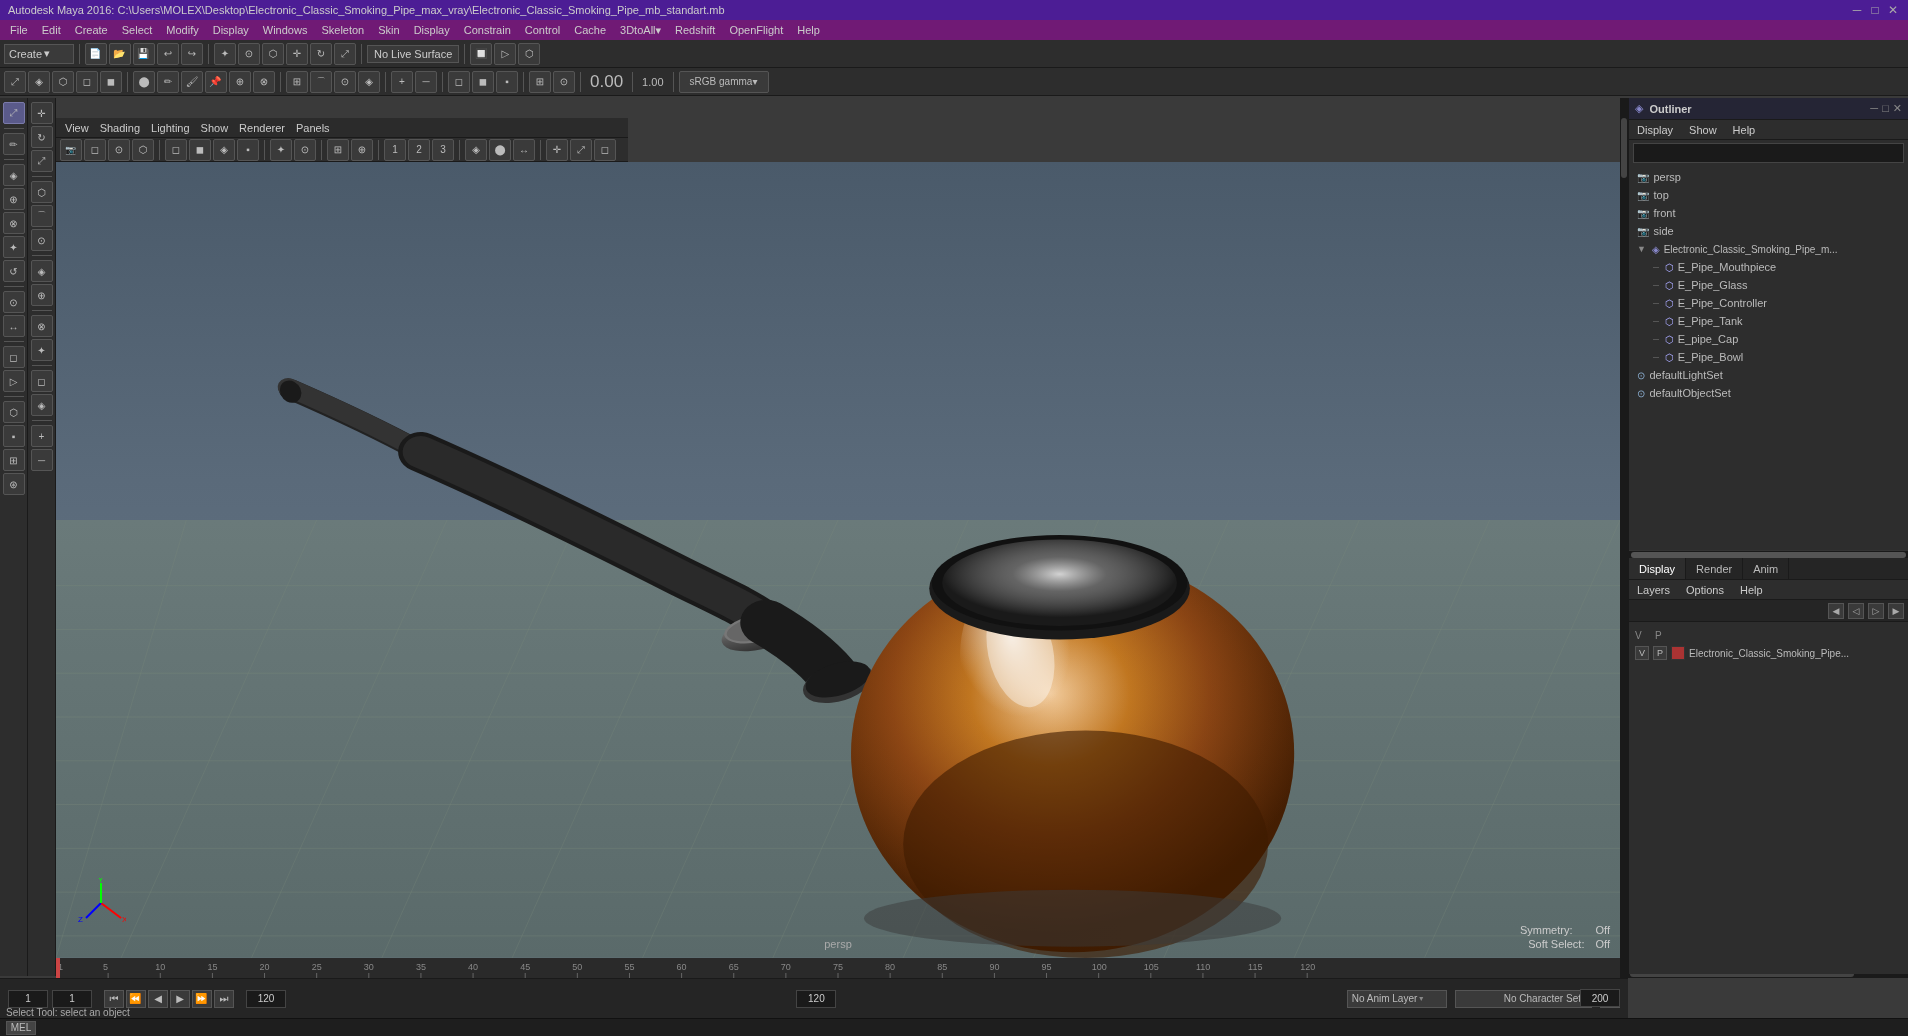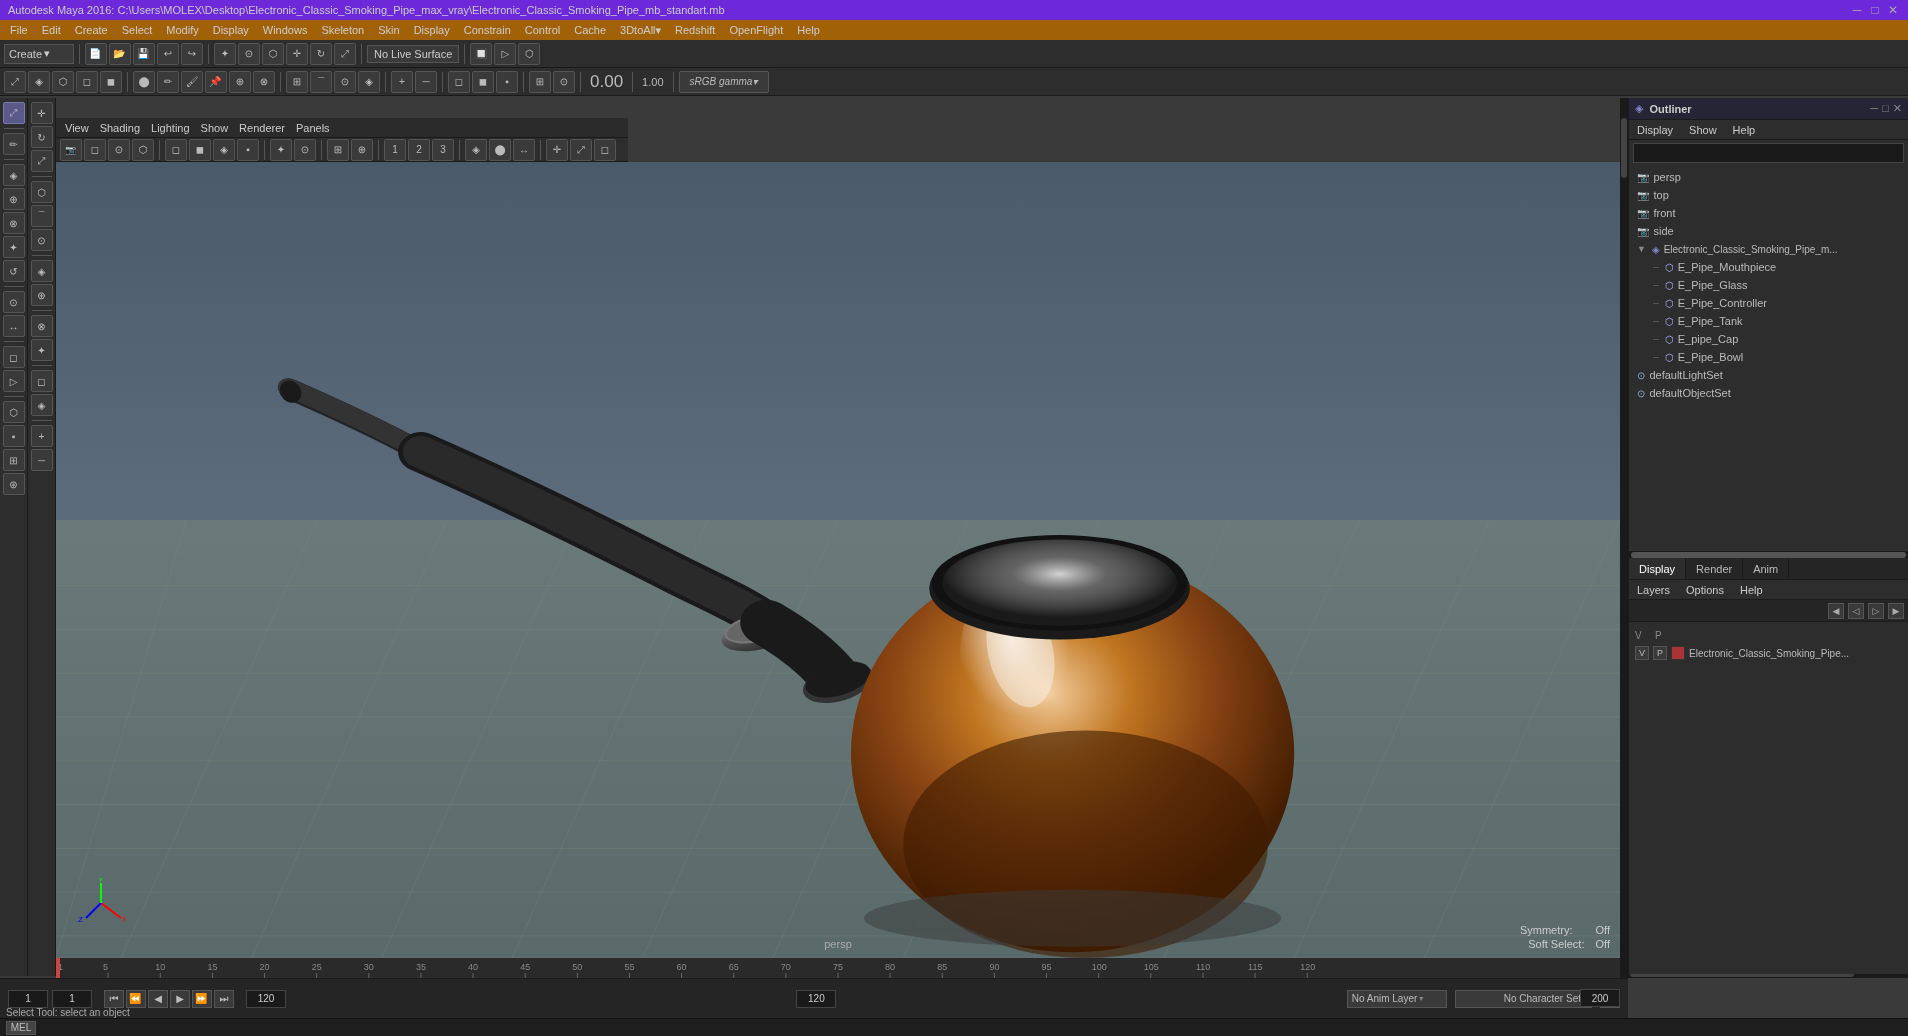--- a/index.html
+++ b/index.html
@@ -11,21 +11,21 @@
       font-size: 11px;
       color: #ccc;
       overflow: hidden;
       position: relative;
     }
 
     
     #title-bar {
       width: 100%;
       height: 20px;
-      background: #6d28d9;
+      background: #4c1d95;
       display: flex;
       align-items: center;
       justify-content: space-between;
       padding: 0 8px;
       color: #ccc;
       font-size: 11px;
       position: absolute;
       top: 0;
       left: 0;
       z-index: 100;
@@ -42,21 +42,21 @@
       justify-content: center;
       cursor: pointer;
       color: #aaa;
       font-size: 12px;
     }
 
     
     #menu-bar {
       width: 100%;
       height: 20px;
-      background: #a16207;
+      background: #701a75;
       display: flex;
       align-items: center;
       padding: 0 4px;
       gap: 2px;
       position: absolute;
       top: 20px;
       left: 0;
       z-index: 100;
     }
     .menu-item {
@@ -647,21 +647,21 @@
   <div class="toolbar-btn">◼</div>
   <div class="toolbar-btn">▪</div>
   <div class="toolbar-separator"></div>
   <div class="toolbar-btn">⊞</div>
   <div class="toolbar-btn">⊙</div>
   <div class="toolbar-separator"></div>
   <span style="color:#bbb;font-size:17px;padding:0 4px;">0.00</span>
   <div class="toolbar-separator"></div>
   <span style="color:#bbb;font-size:11px;padding:0 4px;">1.00</span>
   <div class="toolbar-separator"></div>
-  <div class="toolbar-btn" style="width:90px;font-style:italic;">
+  <div class="toolbar-btn" style="width:90px;">
     <span style="font-size:10px;">sRGB gamma</span>
     <span>▾</span>
   </div>
 </div>
 
 <div id="left-toolbar">
   <div class="left-tool-btn active">⤢</div>
   <div class="left-tool-sep"></div>
   <div class="left-tool-btn">✏</div>
   <div class="left-tool-sep"></div>

